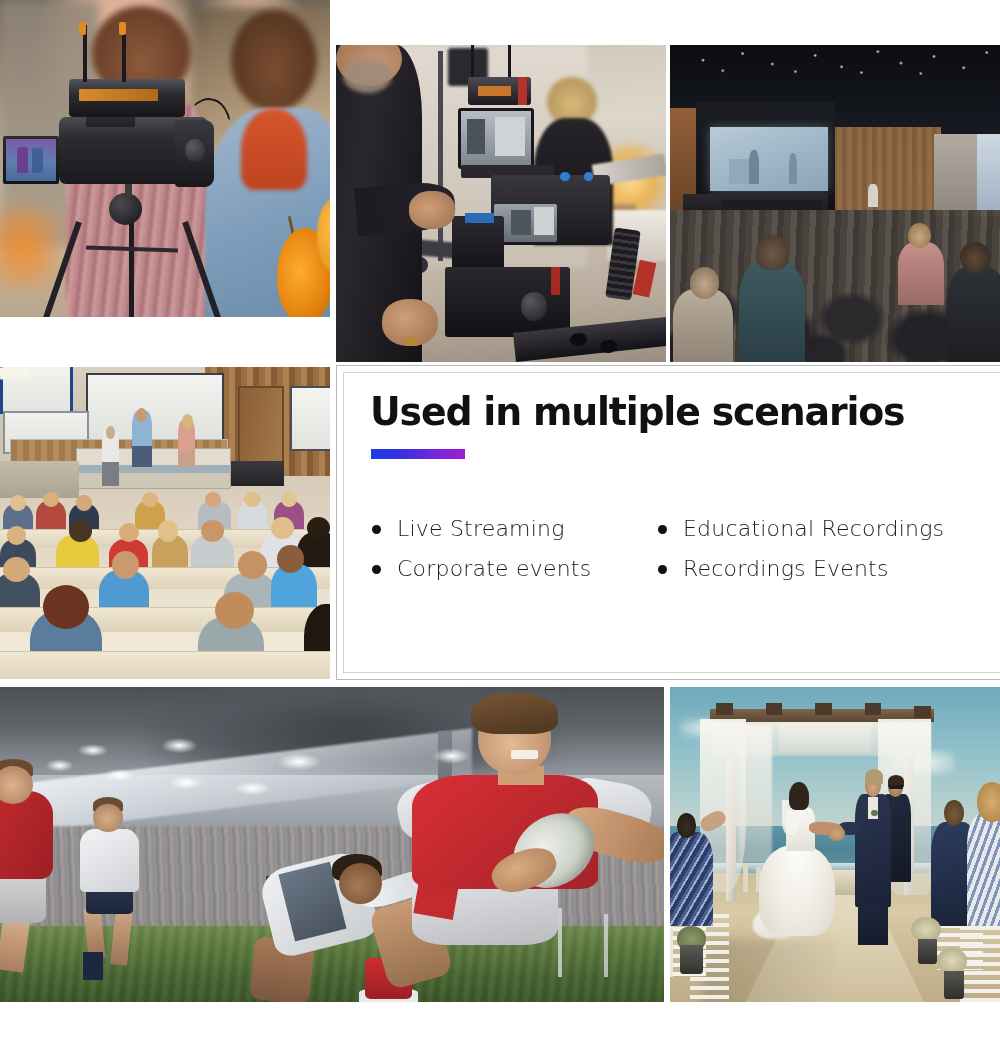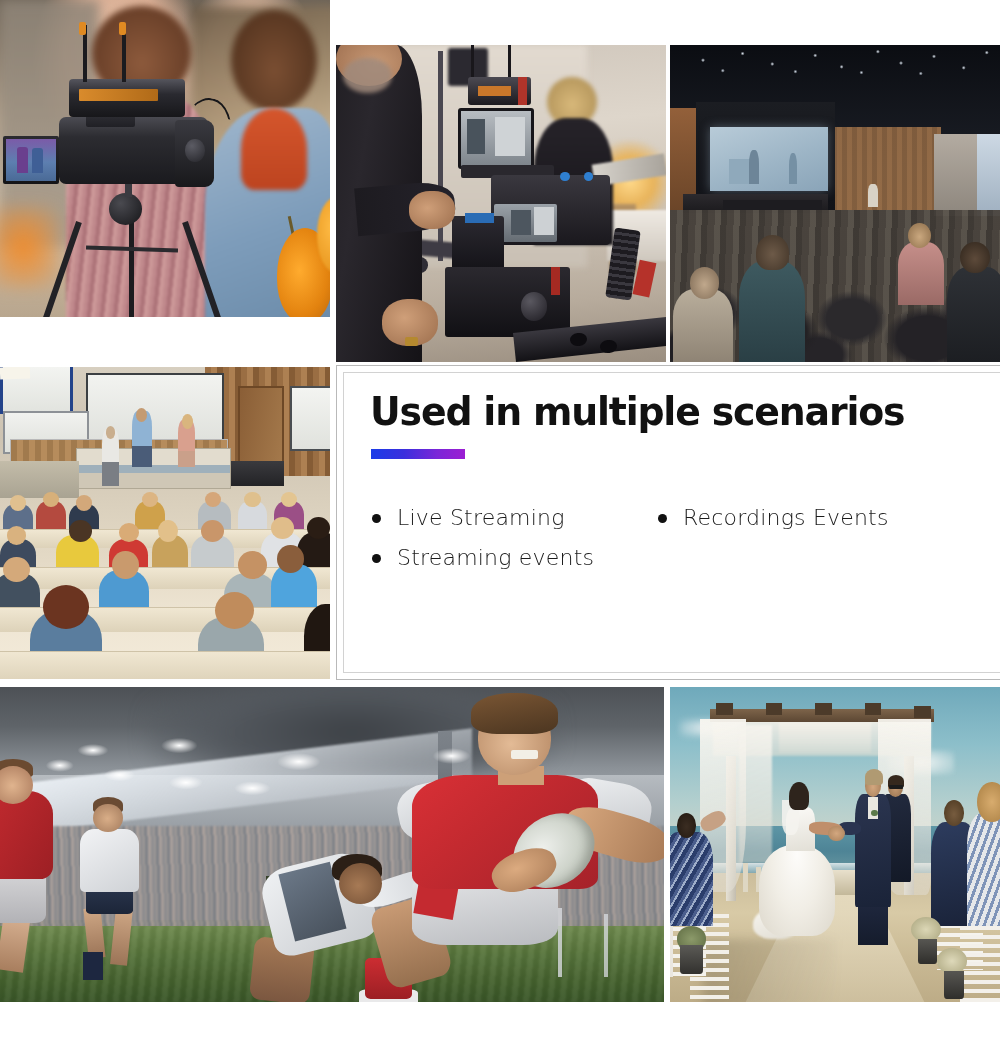--- a/index.html
+++ b/index.html
@@ -393,21 +393,21 @@
     position:absolute; left:26px; top:16px;
     font-family:"DejaVu Sans", sans-serif;
     font-weight:bold; font-size:39px; line-height:46px;
     letter-spacing:-1.2px; color:#111111; white-space:nowrap;
     transform:scaleX(.97); transform-origin:left center;
   }
   .accent-bar {
     position:absolute; left:27px; top:76px; width:94px; height:10px;
     background:linear-gradient(90deg,#1b3ce8 0%,#3b2fdd 35%,#7a26d8 70%,#9c1ed2 100%);
   }
-  .bullets { position:absolute; left:14px; top:130px; right:10px; display:flex; }
+  .bullets { position:absolute; left:14px; top:141px; right:10px; display:flex;align-items:flex-end; }
   .col { display:flex; flex-direction:column; gap:10px; }
   .col-left  { width:300px; padding-left:14px; }
   .col-right { width:330px; }
   .bullet { display:flex; align-items:center; gap:16px; }
   .dot { width:9px; height:9px; border-radius:50%; background:#111; flex:0 0 auto; }
   .bullet-label {
     font-family:"DejaVu Sans", sans-serif;
     font-size:22px; color:#1a1a1a; line-height:30px;
     letter-spacing:.2px; white-space:nowrap; font-weight:300;
   }
@@ -727,24 +727,28 @@
       <div class="panel-title">Used in multiple scenarios</div>
       <div class="accent-bar"></div>
       <div class="bullets">
         <div class="col col-left">
           <div class="bullet">
             <span class="dot"></span>
             <span class="bullet-label">Live Streaming</span>
           </div>
           <div class="bullet">
             <span class="dot"></span>
-            <span class="bullet-label">Streaming events</span>
+            <span class="bullet-label">Corporate events</span>
           </div>
         </div>
         <div class="col col-right">
+          <div class="bullet">
+            <span class="dot"></span>
+            <span class="bullet-label">Educational Recordings</span>
+          </div>
           <div class="bullet">
             <span class="dot"></span>
             <span class="bullet-label">Recordings Events</span>
           </div>
         </div>
       </div>
     </div>
   </div>
 
 </div>

